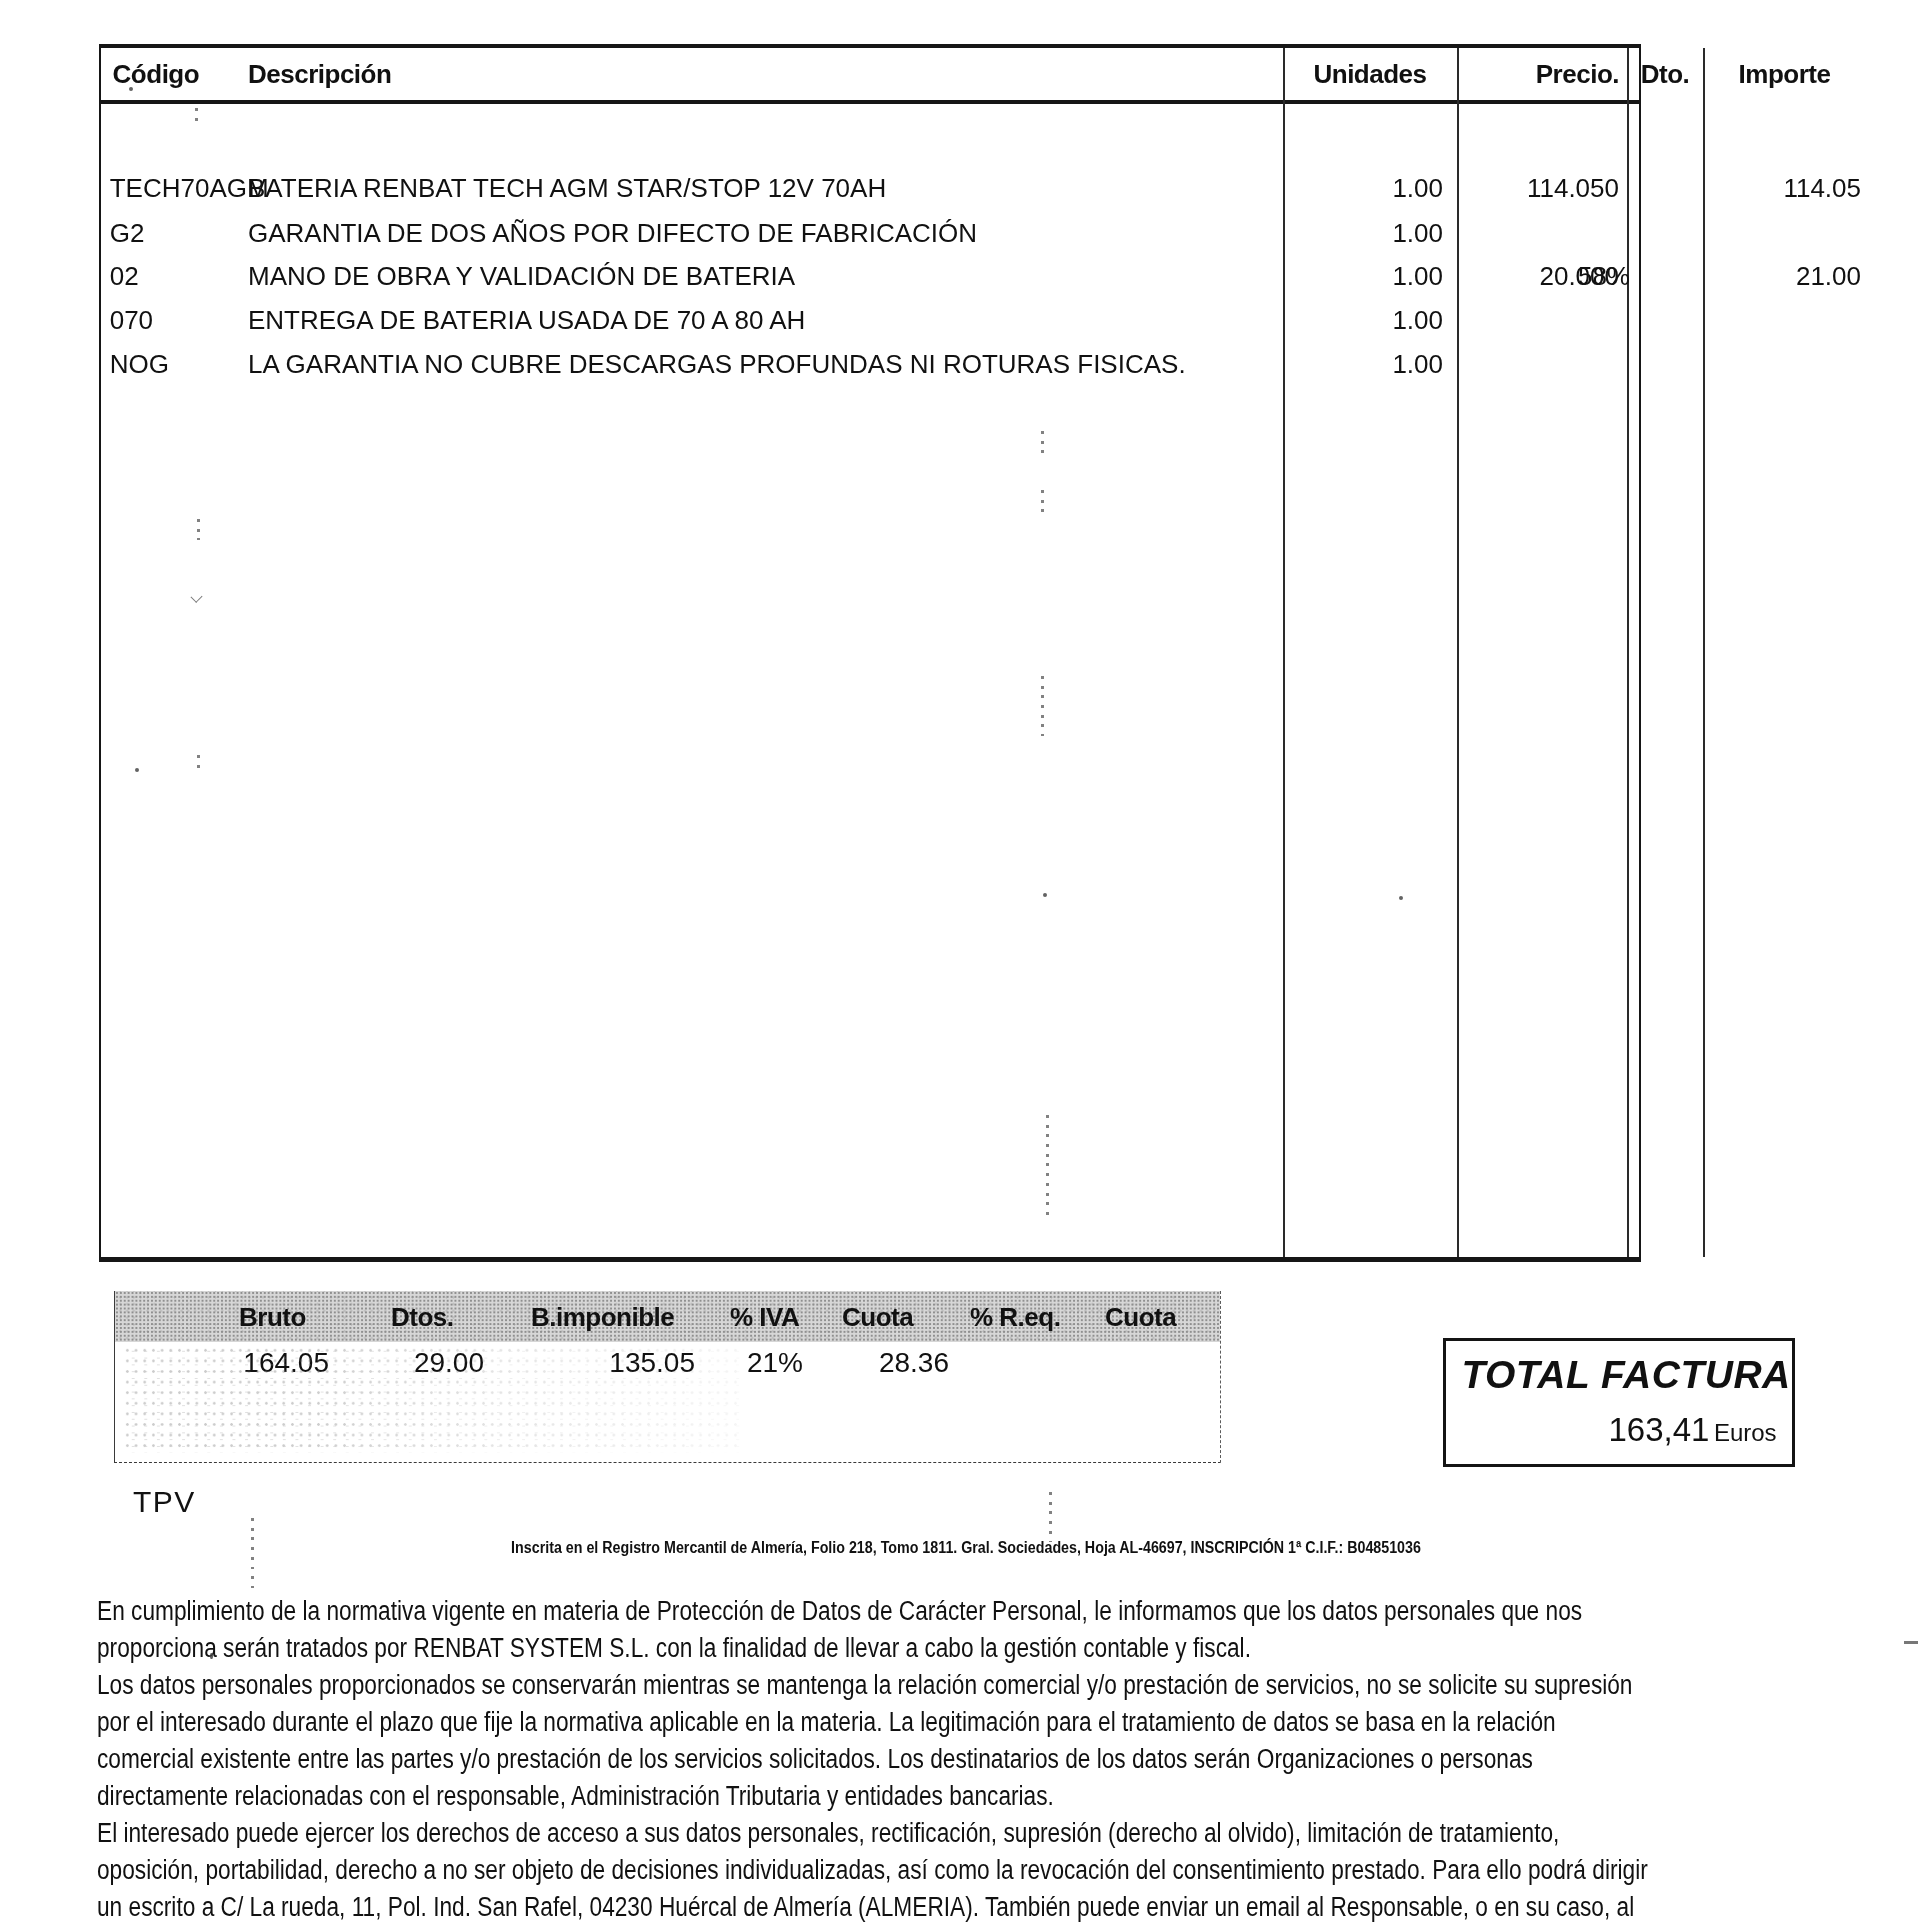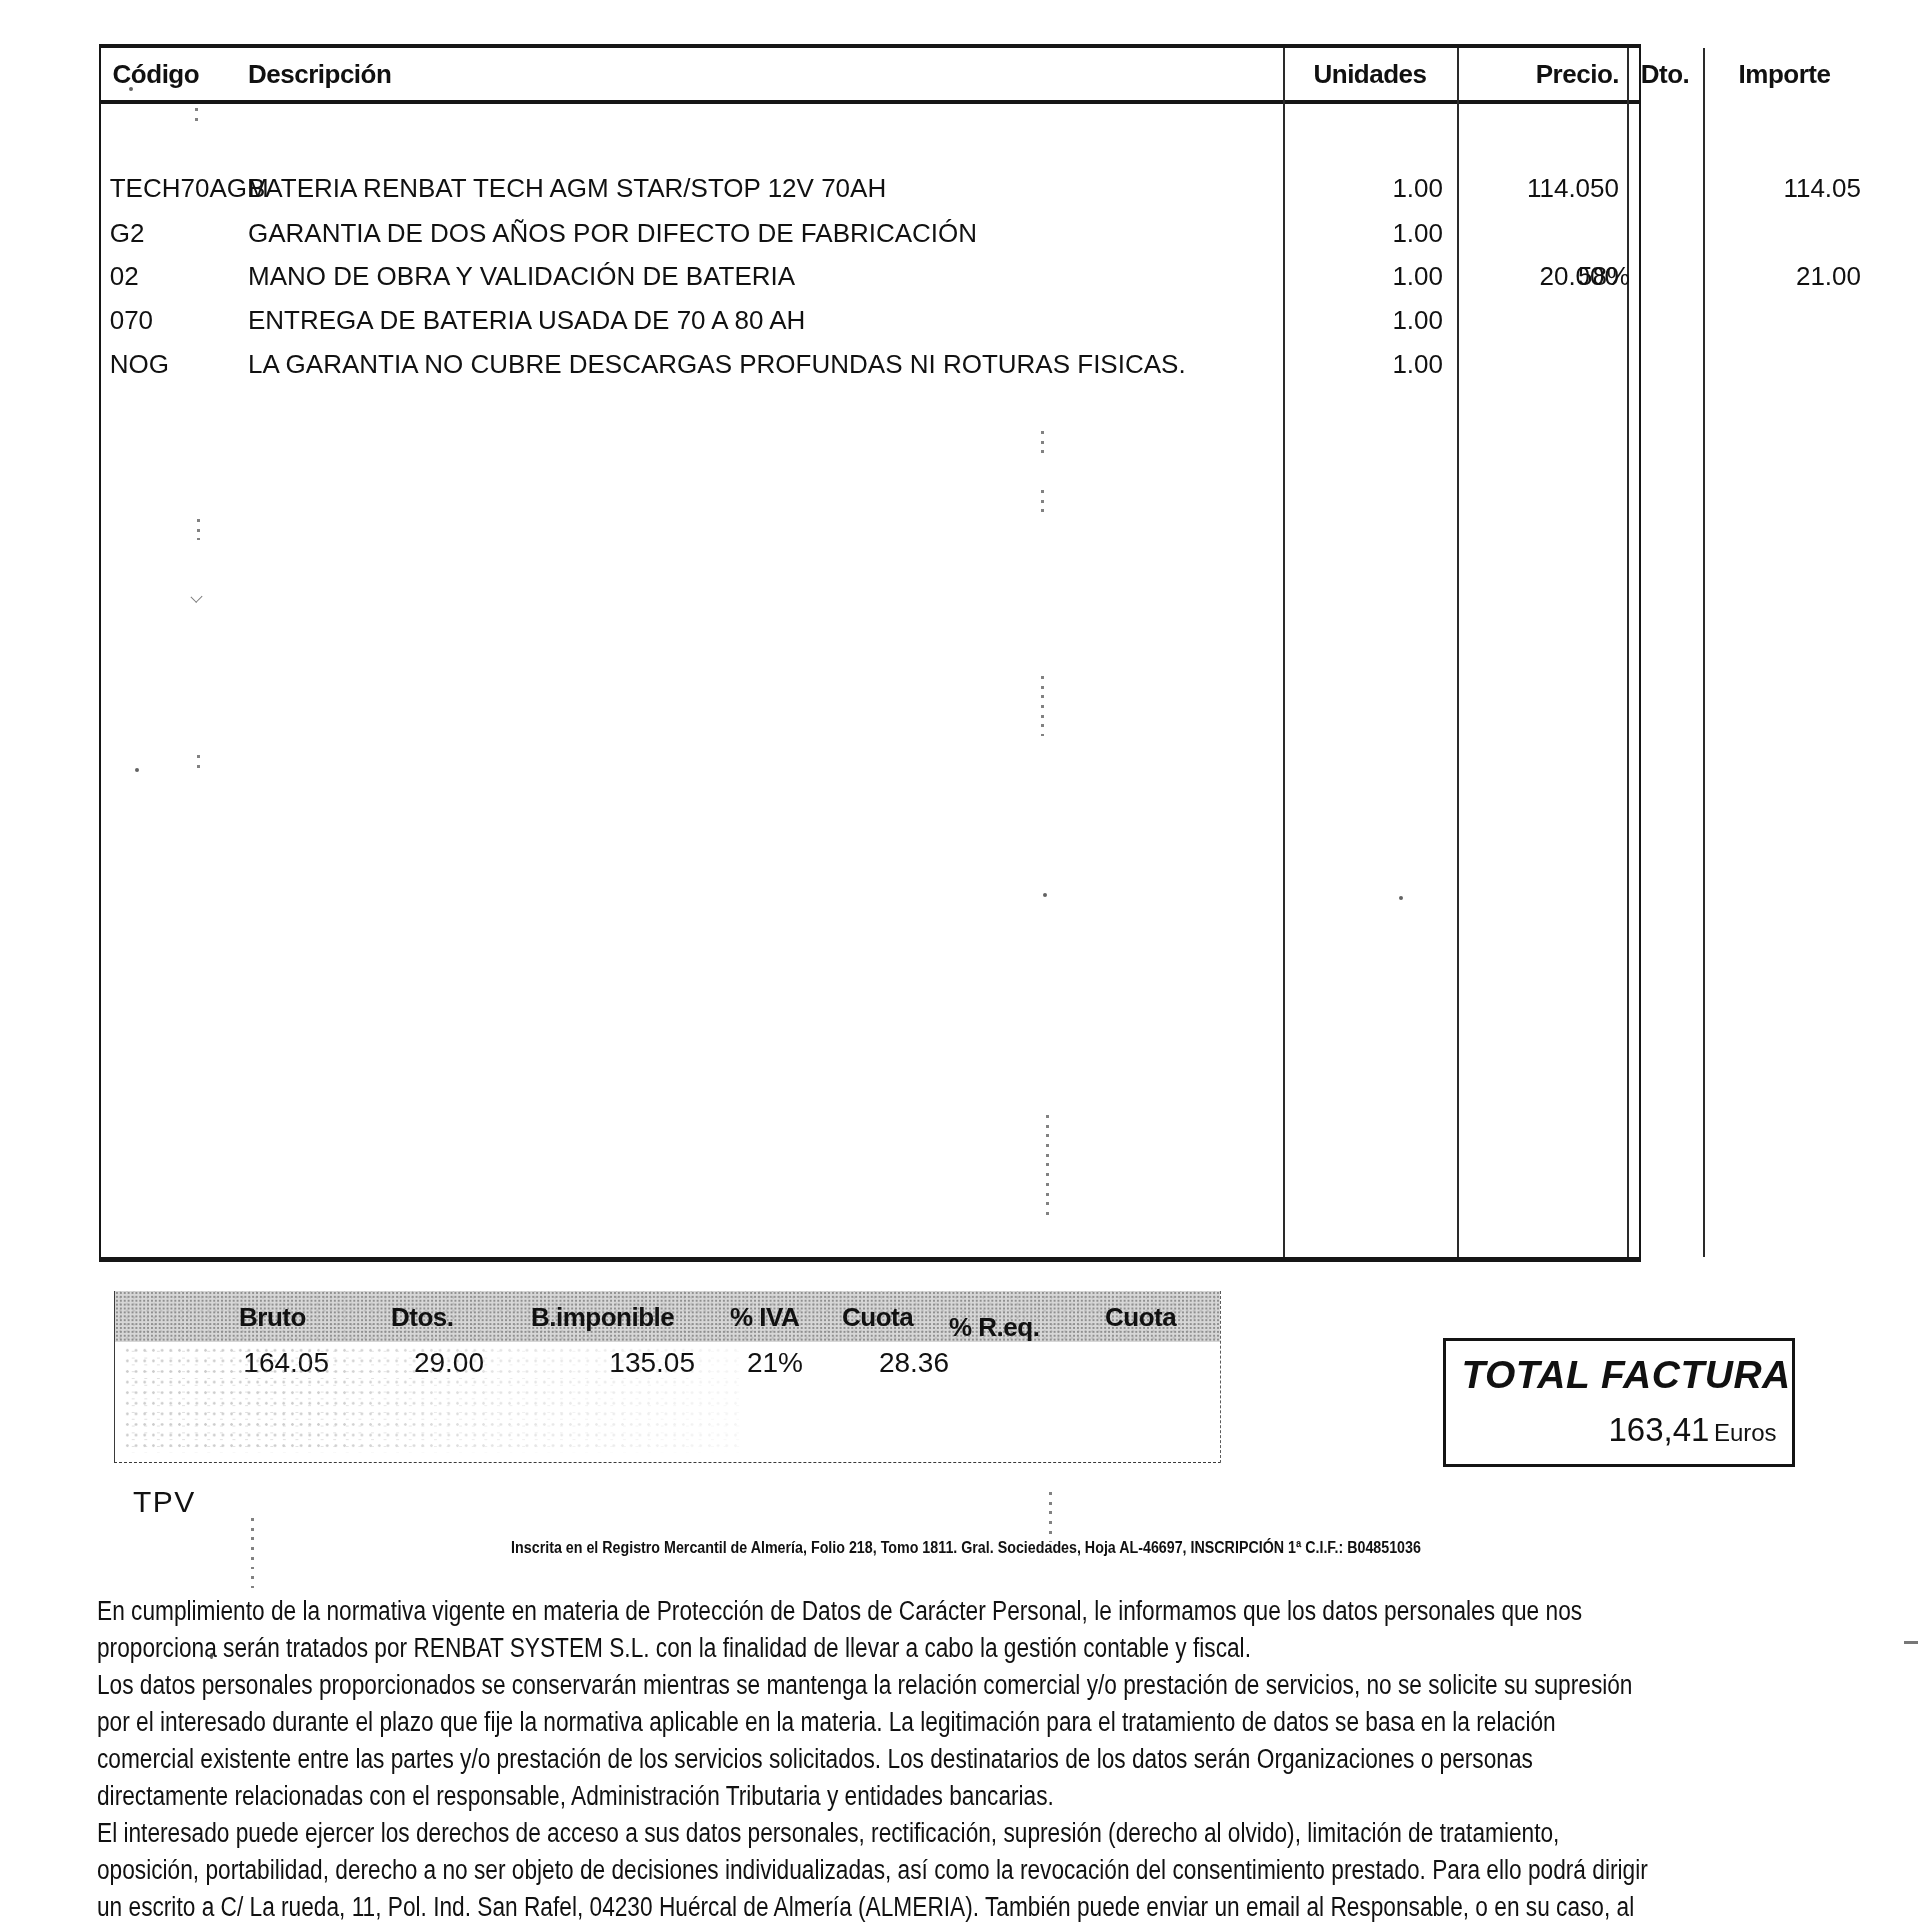--- a/index.html
+++ b/index.html
@@ -41,21 +41,21 @@
     position:absolute;left:0;top:0;right:0;height:51px;
     background-color:#d7d7d7;
     background-image:
       radial-gradient(#8f8f8f 1px, transparent 1.4px),
       radial-gradient(#bdbdbd 1px, transparent 1.4px);
     background-size:3.9px 3.9px,6.8px 6.8px;
     background-position:0 0,1.9px 2.9px;
   }
   .totals-band span{position:absolute;top:10.6px;font-weight:bold;font-size:26px;letter-spacing:-0.5px;white-space:nowrap;}
   .tc0{left:124px;} .tc1{left:276px;} .tc2{left:416px;} .tc3{left:615px;}
-  .tc4{left:727px;} .tc5{left:834px;margin-top:10px;} .tc6{left:990px;}
+  .tc4{left:727px;} .tc5{left:855px;} .tc6{left:990px;}
   .totals-values span{position:absolute;top:56px;left:0;text-align:right;font-size:28px;white-space:nowrap;}
   .tv0{width:214px;} .tv1{width:369px;} .tv2{width:580px;} .tv3{width:688px;} .tv4{width:834px;}
   .totals-noise{
     position:absolute;left:7.7px;top:54px;width:618px;height:108px;opacity:.35;pointer-events:none;
     background-image:
       radial-gradient(#6f6f6f 1px, transparent 1.4px),
       radial-gradient(#a5a5a5 1px, transparent 1.3px);
     background-size:8.7px 10.6px,12.6px 6.8px;
     background-position:0 0,3.9px 2.9px;
     -webkit-mask-image:linear-gradient(to right,#000 0 30%,rgba(0,0,0,.55) 60%,rgba(0,0,0,.2));

